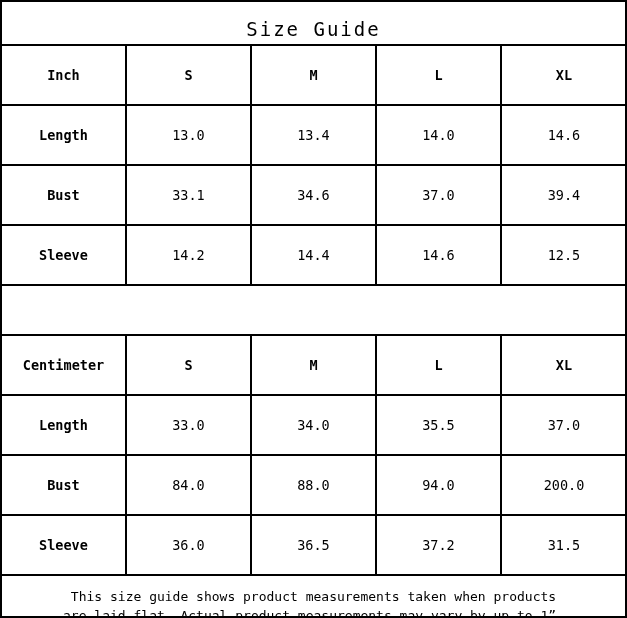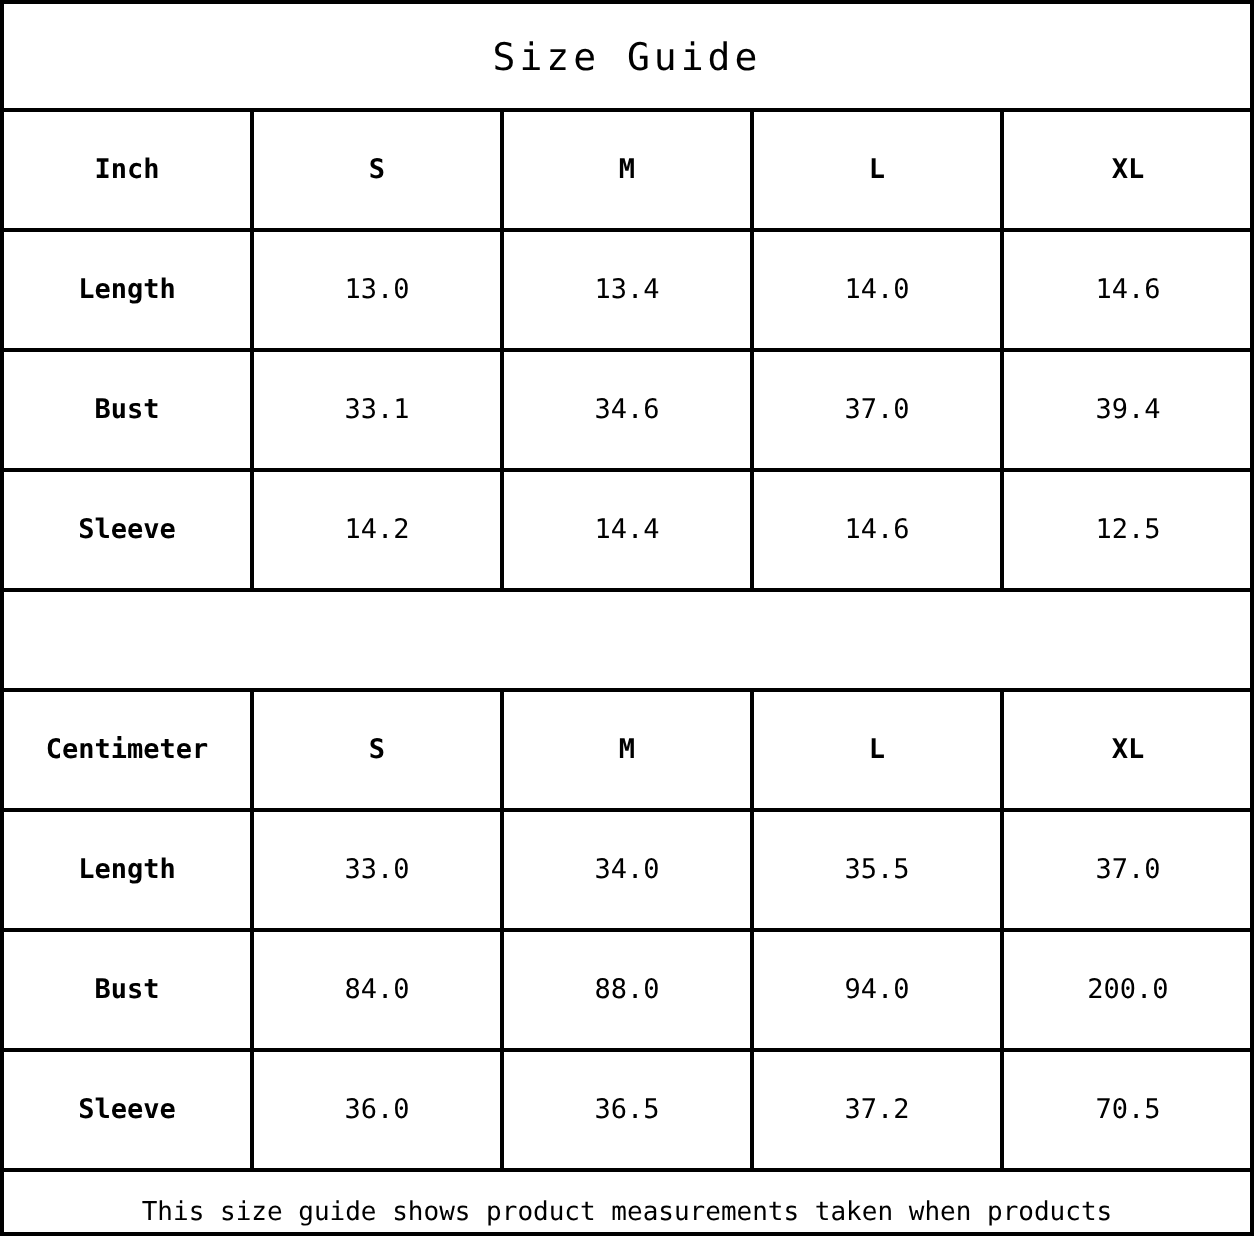--- a/index.html
+++ b/index.html
@@ -20,21 +20,21 @@
     height: 618px;
     box-sizing: border-box;
     border: 2px solid #000000;
     background: #ffffff;
   }
   .title {
     text-align: center;
     font-size: 19px;
     letter-spacing: 2px;
     padding-top: 16px;
-    padding-bottom: 14px;
+    padding-bottom: 4px;
     font-weight: 400;
   }
   table.size-table {
     width: 100%;
     border-collapse: collapse;
     table-layout: fixed;
   }
   table.size-table td {
     border-top: 2px solid #000000;
     border-bottom: 2px solid #000000;
@@ -152,21 +152,21 @@
         <td>84.0</td>
         <td>88.0</td>
         <td>94.0</td>
         <td class="last">200.0</td>
       </tr>
       <tr>
         <td class="first rowhead">Sleeve</td>
         <td>36.0</td>
         <td>36.5</td>
         <td>37.2</td>
-        <td class="last">70.5</td>
+        <td class="last">31.5</td>
       </tr>
     </tbody>
   </table>
 
   <div class="footer">
     <div>This size guide shows product measurements taken when products</div>
     <div>are laid flat. Actual product measurements may vary by up to 1”.</div>
   </div>
 
 </div>

